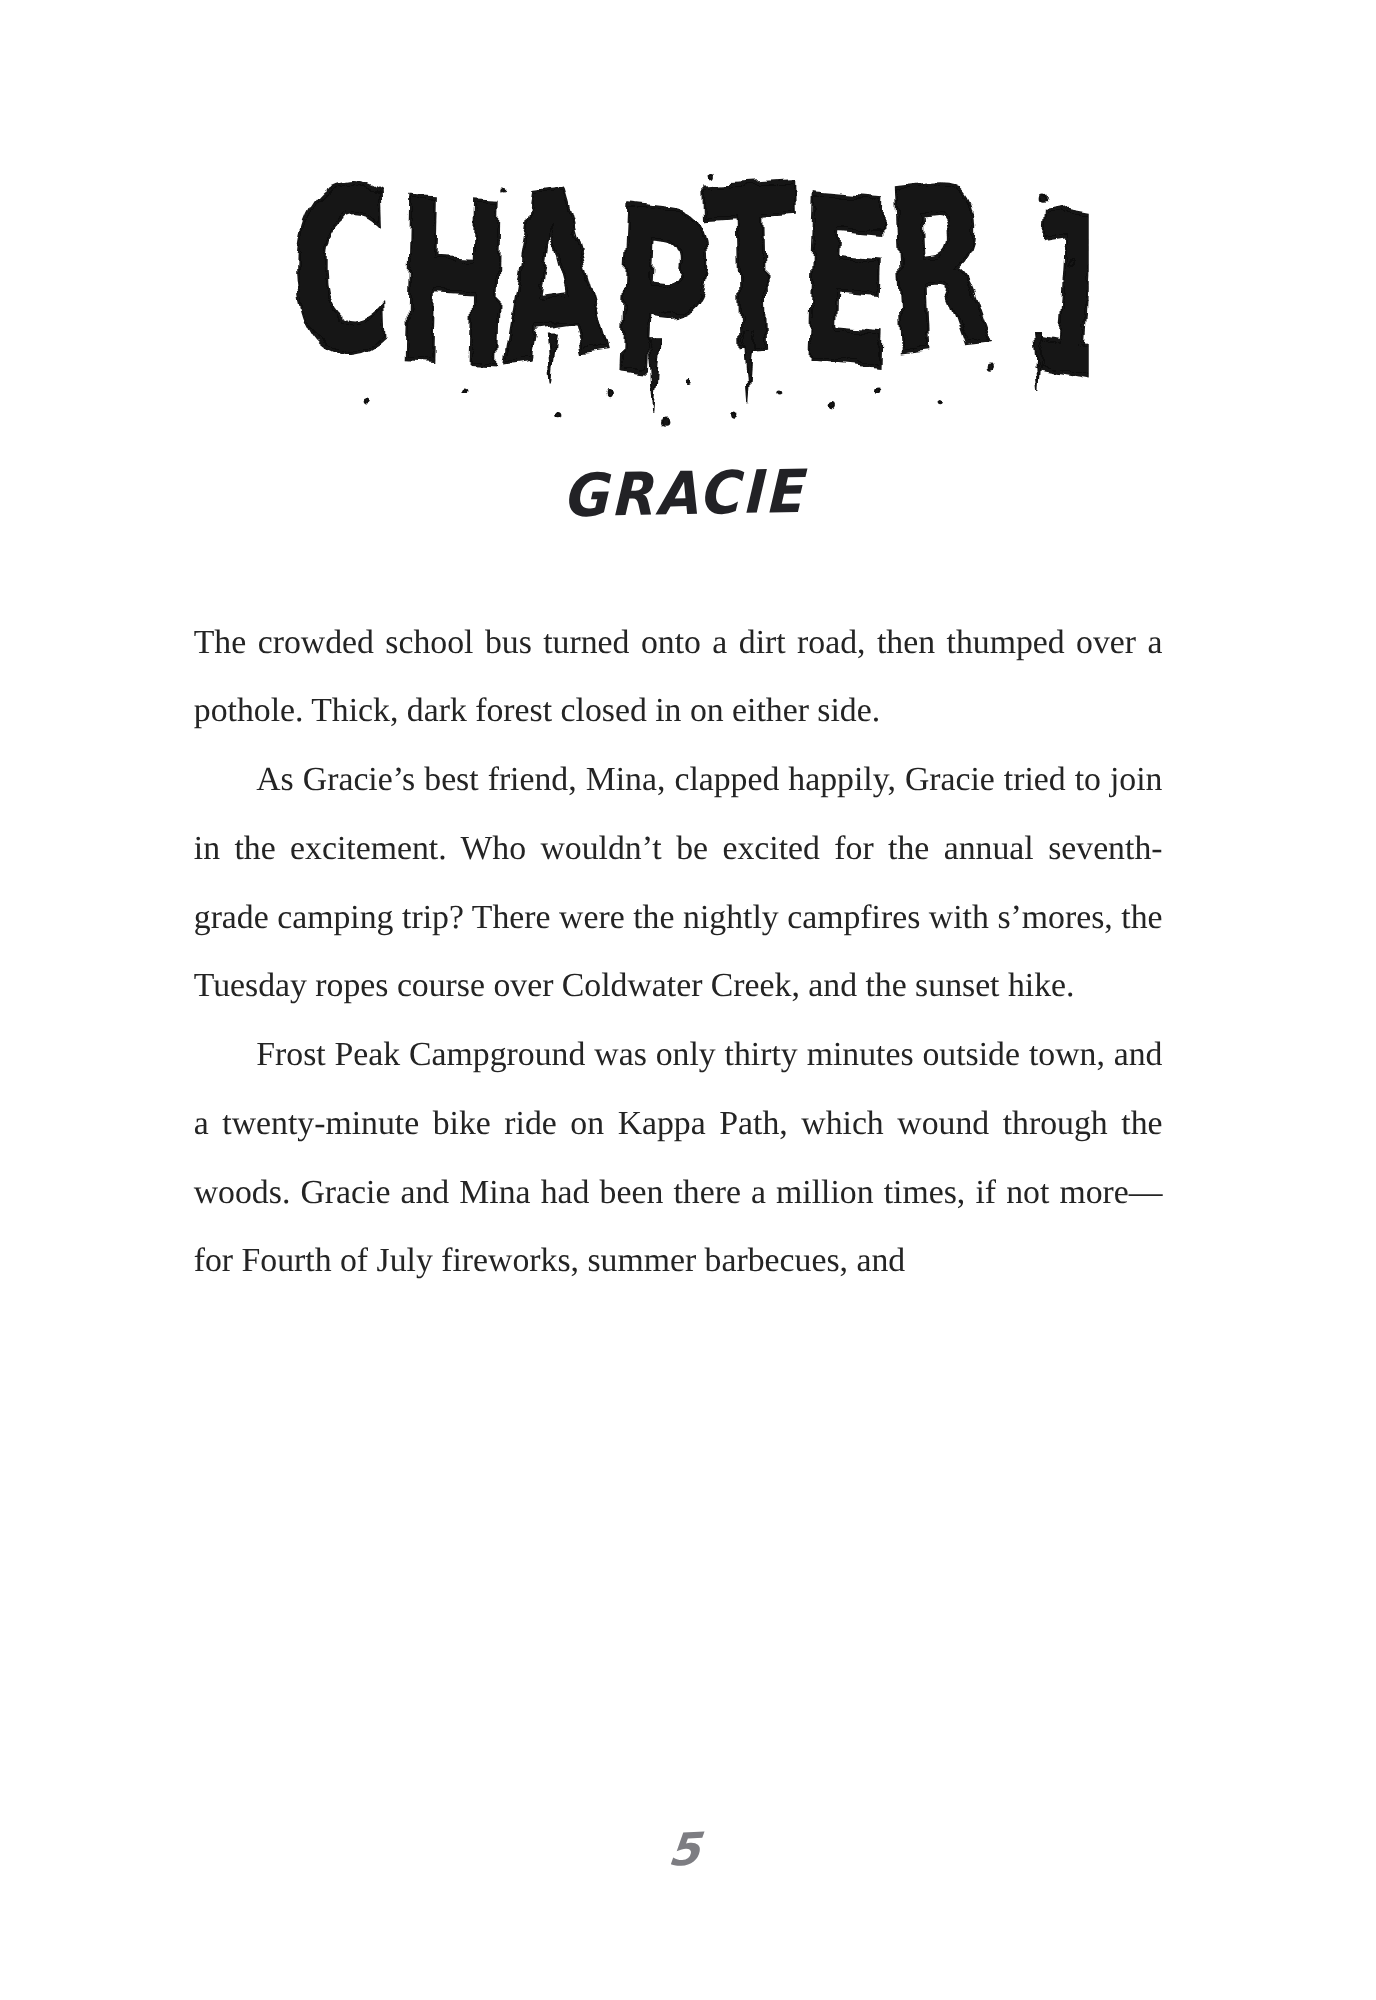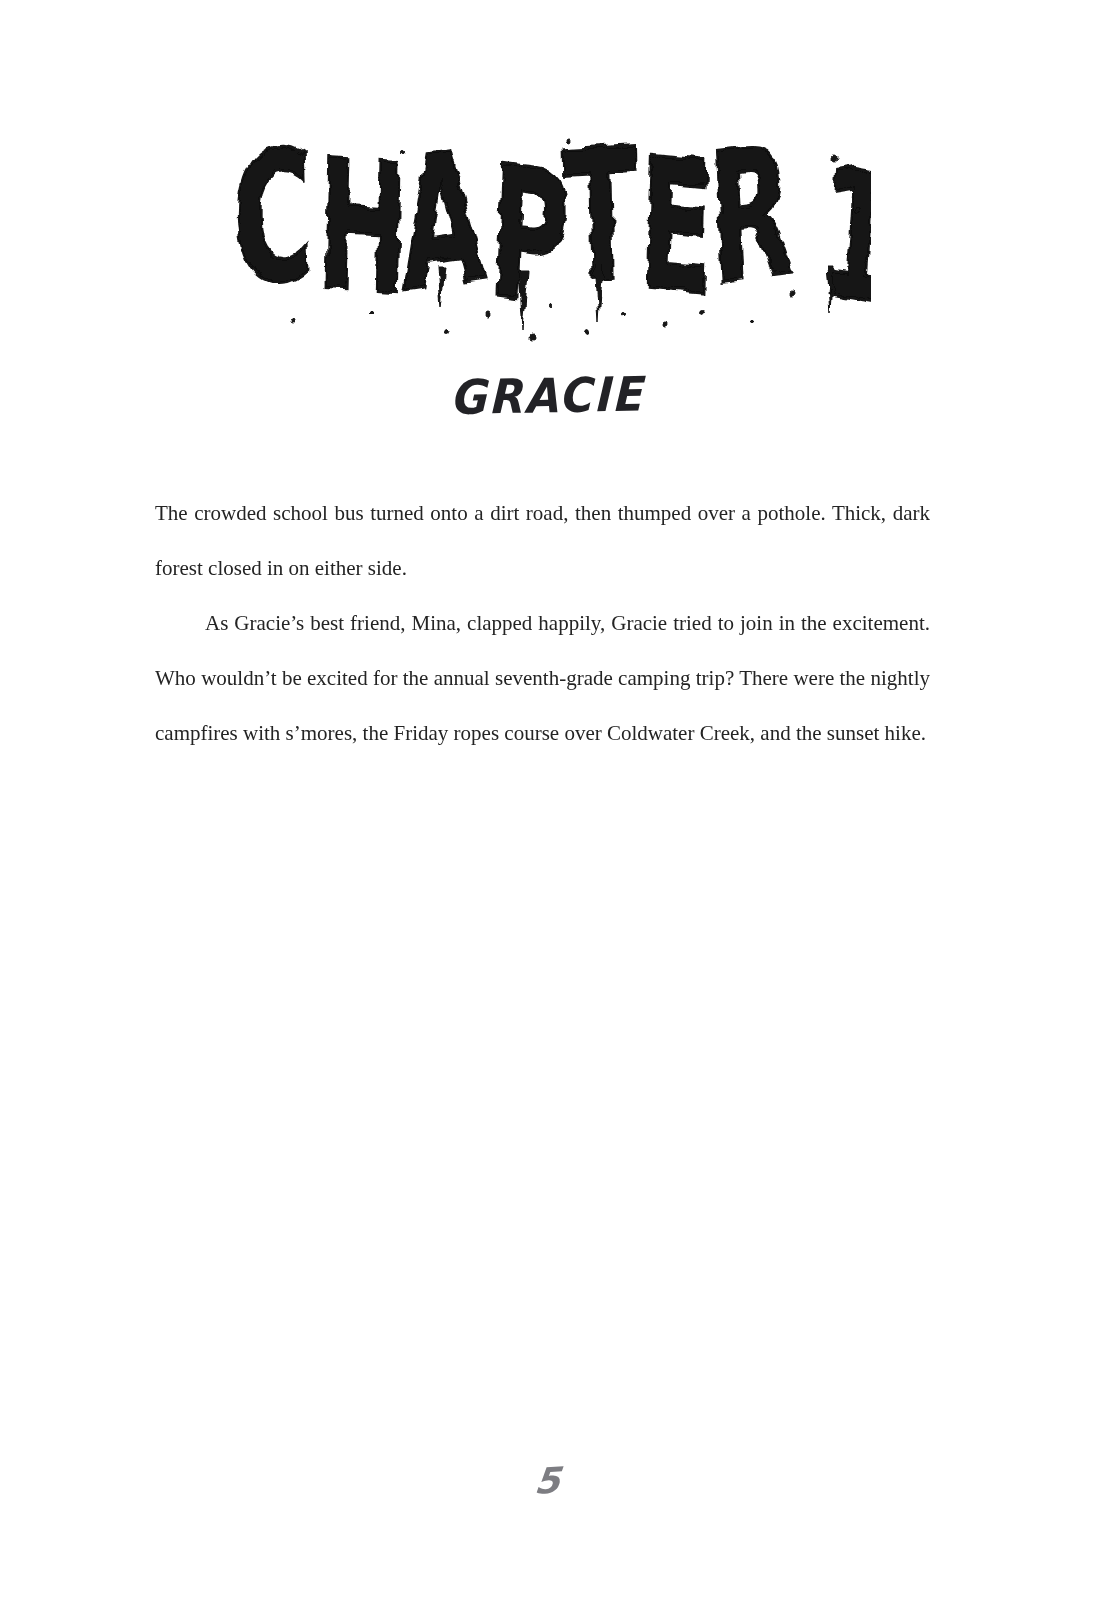--- a/index.html
+++ b/index.html
@@ -39,21 +39,21 @@
     color: #222226;
     transform: skewX(-4deg) scaleY(1.08) rotate(-1deg);
   }
   
   .bodytext {
     position: absolute;
     top: 486px;
     left: 155px;
     width: 775px;
     font-family: "Liberation Serif", serif;
-    font-size: 21px;
+    font-size: 27px;
     line-height: 55px;
     color: #242424;
     text-align: justify;
     text-justify: inter-word;
   }
   .bodytext p {
     margin: 0;
     padding: 0;
     text-indent: 50px;
   }
@@ -126,20 +126,21 @@
       <circle cx="560" cy="178" r="2"></circle>
     </g>
   </svg>
 
   <div class="subtitle-wrap">
     <span class="subtitle">GRACIE</span>
   </div>
 
   <div class="bodytext">
     <p class="no-indent">The crowded school bus turned onto a dirt road, then thumped over a pothole. Thick, dark forest closed in on either side.</p>
-    <p>As Gracie’s best friend, Mina, clapped happily, Gracie tried to join in the excitement. Who wouldn’t be excited for the annual seventh-grade camping trip? There were the nightly campfires with s’mores, the Friday ropes course over Coldwater Creek, and the sunset hike.</p>
+    <p>As Gracie’s best friend, Mina, clapped happily, Gracie tried to join in the excitement. Who wouldn’t be excited for the annual seventh-grade camping trip? There were the nightly campfires with s’mores, the Tuesday ropes course over Coldwater Creek, and the sunset hike.</p>
+    <p>Frost Peak Campground was only thirty minutes outside town, and a twenty-minute bike ride on Kappa Path, which wound through the woods. Gracie and Mina had been there a million times, if not more—for Fourth of July fireworks, summer barbecues, and</p>
   </div>
 
   <div class="pagenum-wrap">
     <span class="pagenum">5</span>
   </div>
 
 </div>
 
 </body></html>

